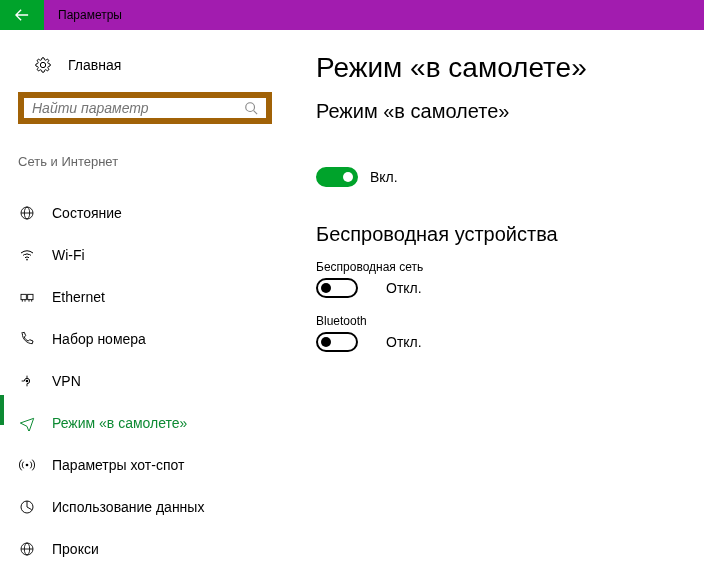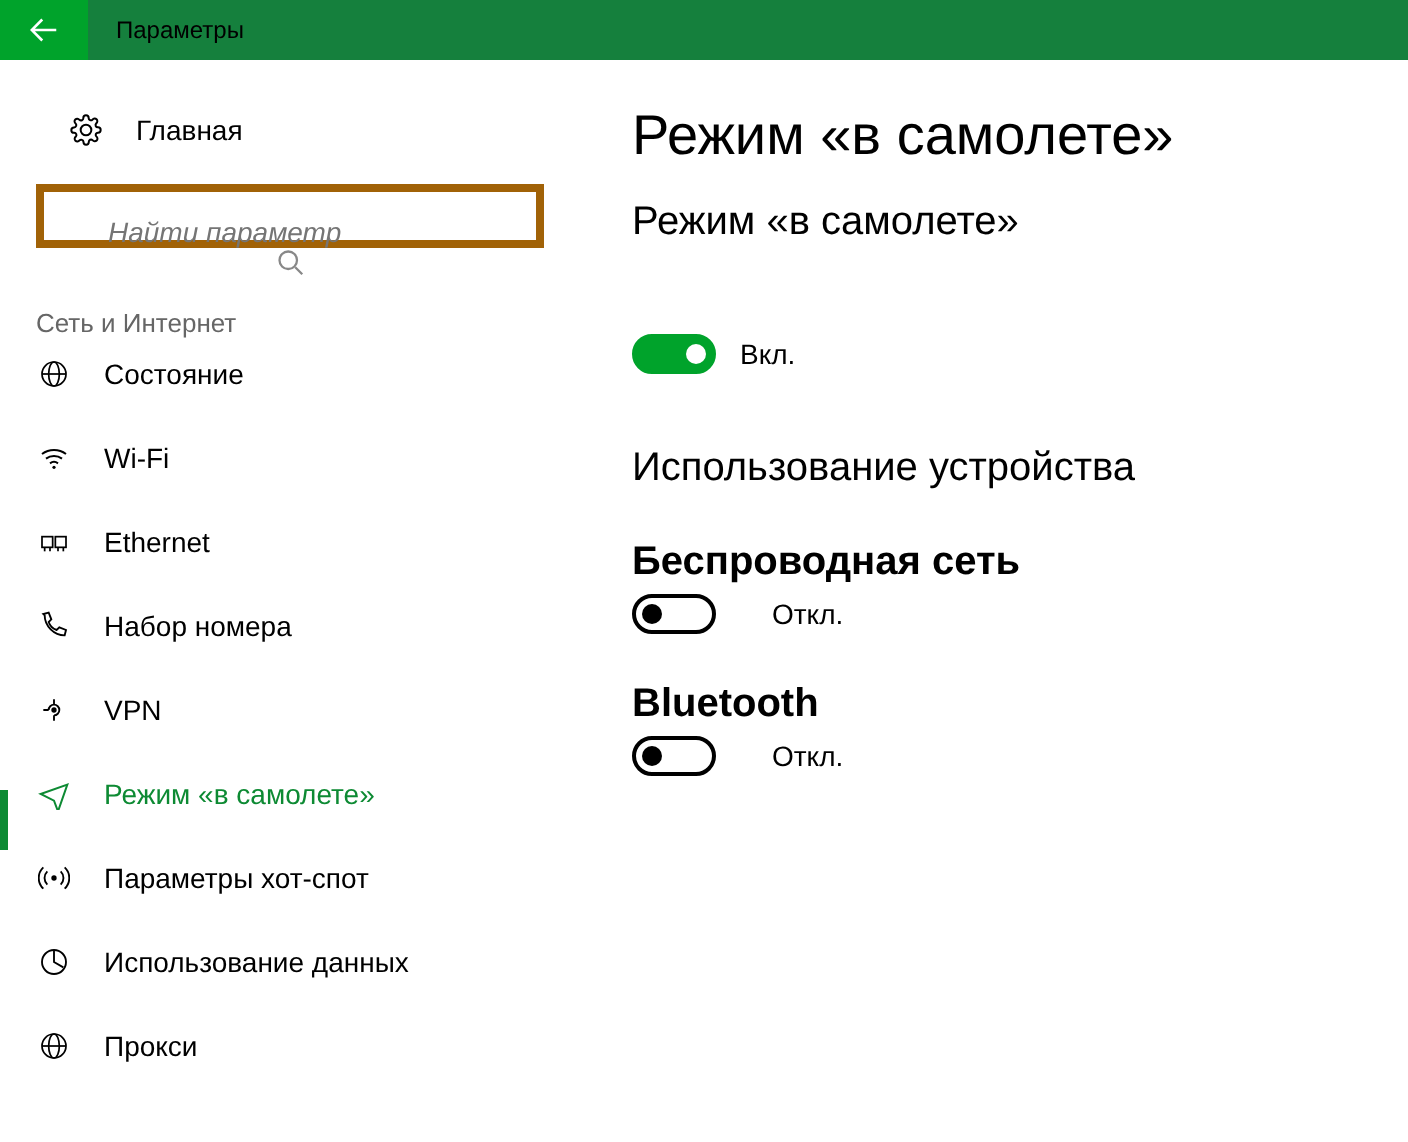--- a/index.html
+++ b/index.html
@@ -8,21 +8,21 @@
     background: #fff;
     width: 704px;
     height: 571px;
     overflow: hidden;
     color: #000;
   }
   .titlebar {
     height: 30px;
     display: flex;
     align-items: center;
-    background: #15803d;
+    background: #a21caf;
   }
   .back-btn {
     width: 44px;
     height: 30px;
     background: #00a32b;
     display: flex;
     align-items: center;
     justify-content: center;
     color: #fff;
   }
@@ -45,44 +45,43 @@
     align-items: center;
     height: 42px;
     padding-left: 34px;
     font-size: 14px;
   }
   .home-row .icon { width: 18px; margin-right: 16px; display:flex; align-items:center; justify-content:center;}
   .search-wrap { padding: 0 18px; margin-top: 6px; }
   .search-box {
     display: flex;
     align-items: center;
-    border: 4px solid #a16207;
+    border: 6px solid #a16207;
     height: 32px;
-    padding: 12px 8px;
-    flex-direction: column;
+    padding: 0 8px;
   }
   .search-box input {
     flex: 1;
     border: none;
     outline: none;
     font-size: 14px;
     font-style: italic;
     color: #666;
     background: transparent;
   }
   .search-box .search-icon { width: 14px; color: #888; }
   .section-label {
     padding: 30px 0 10px 18px;
     font-size: 13px;
     color: #666;
   }
   .nav { list-style: none; }
   .nav-item {
     display: flex;
-    align-items: flex-start;
+    align-items: flex-end;
     height: 42px;
     padding-left: 18px;
     font-size: 14px;
     color: #000;
     position: relative;
     cursor: pointer;
   }
   .nav-item .icon { width: 18px; margin-right: 16px; color: #000; display:flex; align-items:center; justify-content:center; }
   .nav-item.active { color: #0d8a33; }
   .nav-item.active .icon { color: #0d8a33; }
@@ -108,24 +107,23 @@
     margin-top: 8px;
     margin-bottom: 6px;
   }
   .section-h {
     font-weight: 400;
     font-size: 20px;
     margin-top: 36px;
     margin-bottom: 14px;
   }
   .sub-label {
-    font-size: 20px;
-    margin-top: 24px;
+    font-size: 12px;
+    margin-top: 6px;
     margin-bottom: 4px;
-    font-weight: bold;
   }
   .toggle-row {
     display: flex;
     align-items: center;
     gap: 12px;
     margin-top: 44px;
     text-align: center;
   }
   .toggle-row.tight { margin-top: 2px; gap: 28px; }
   .toggle {
@@ -288,21 +286,21 @@
     <h1>Режим «в самолете»</h1>
     <h2>Режим «в самолете»</h2>
 
     <div class="toggle-row">
       <div class="toggle on">
         <div class="knob"></div>
       </div>
       <span class="toggle-label">Вкл.</span>
     </div>
 
-    <div class="section-h">Использование устройства</div>
+    <div class="section-h">Беспроводная устройства</div>
 
     <div class="sub-label">Беспроводная сеть</div>
     <div class="toggle-row tight">
       <div class="toggle">
         <div class="knob"></div>
       </div>
       <span class="toggle-label">Откл.</span>
     </div>
 
     <div class="gap-block">

